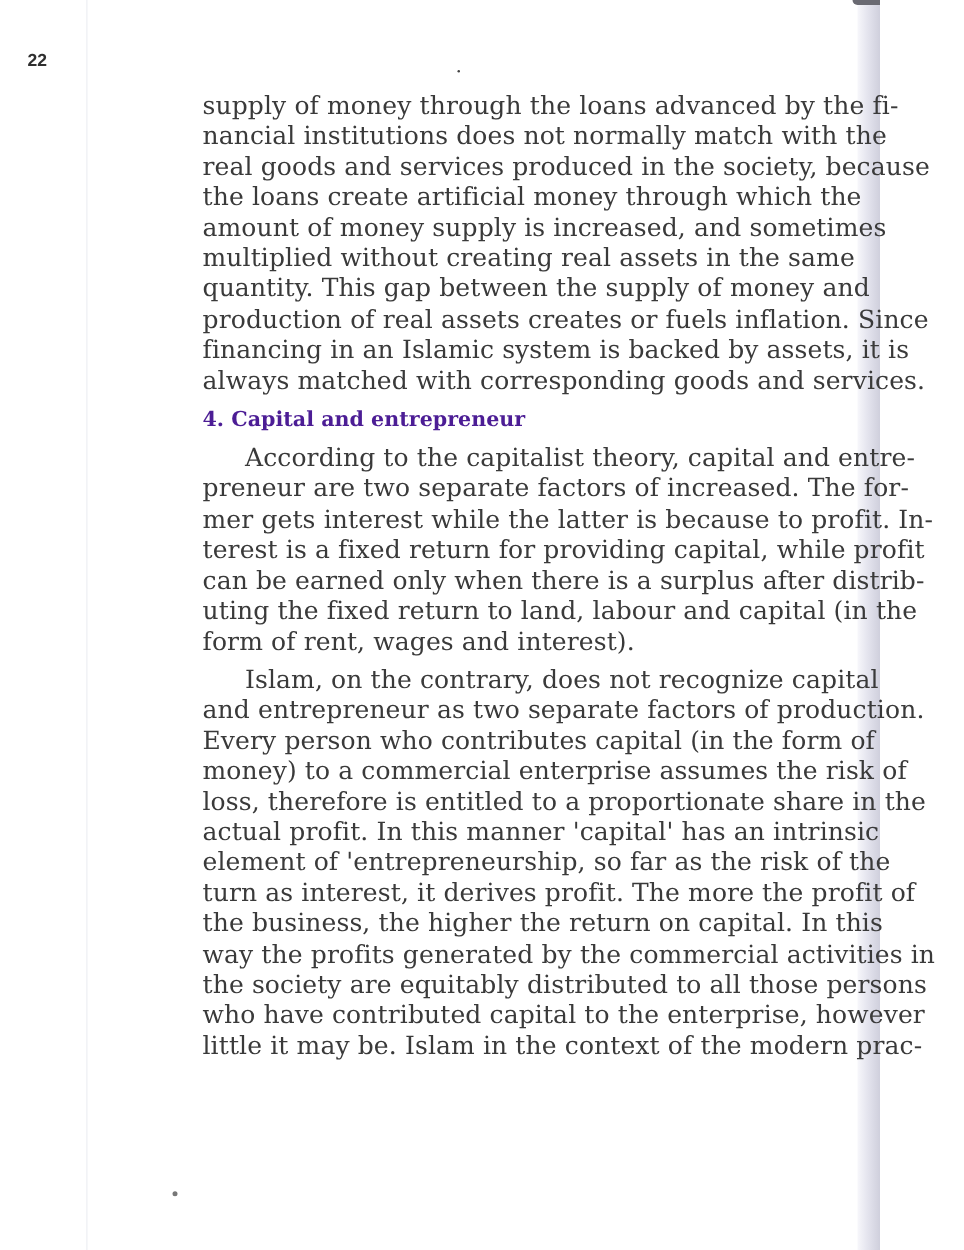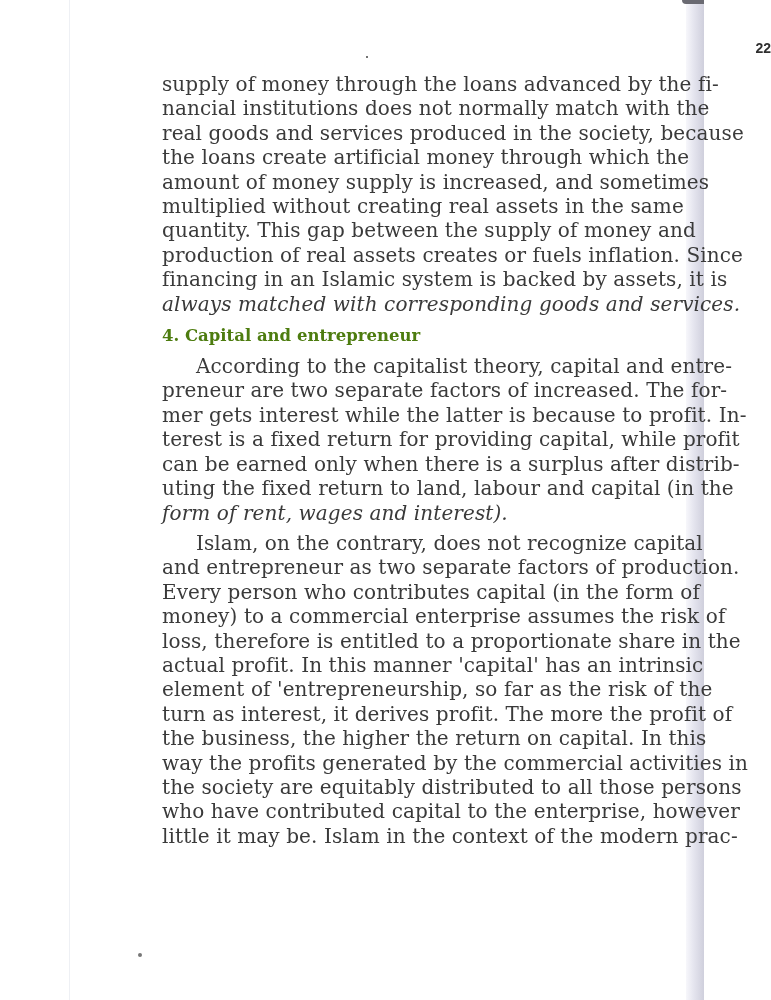--- a/index.html
+++ b/index.html
@@ -46,21 +46,21 @@
       top: 0;
       width: 1px;
       height: 1000px;
       background: #eef0f4;
     }
     .page-number {
       position: absolute;
       left: 0;
       width: 771px;
       top: 40px;
-      text-align: right;
+      text-align: left;
       font-family: "Liberation Sans", sans-serif;
       font-weight: bold;
       font-size: 14px;
       color: #2f2f2f;
       padding-left: 22px;
       box-sizing: border-box;
     }
     .speck {
       position: absolute;
       width: 3px;
@@ -82,31 +82,30 @@
       letter-spacing: 0.1px;
     }
     .para .line {
       display: block;
       text-align: justify;
       text-align-last: justify;
       white-space: nowrap;
     }
     .para .line.last {
       text-align-last: left;
-      font-style: italic;
     }
     .para.indent .line:first-child {
       text-indent: 34px;
     }
     .heading {
       margin: 8px 0 6px 0;
       font-size: 16.5px;
       line-height: 24px;
       font-weight: bold;
-      color: #4d7c0f;
+      color: #4c1d95;
     }
     .gap {
       height: 6px;
     }
   </style>
 </head>
 <body>
 
 <div class="page">
   <div class="left-line"></div>

